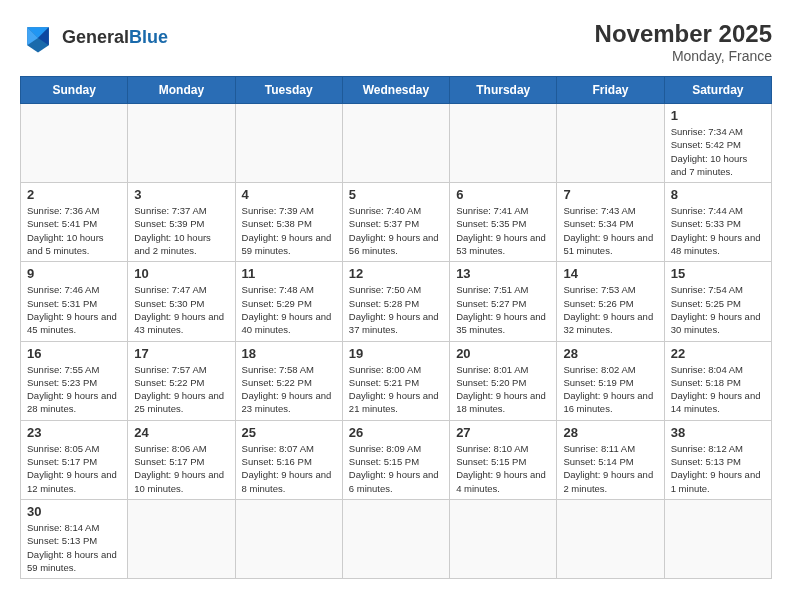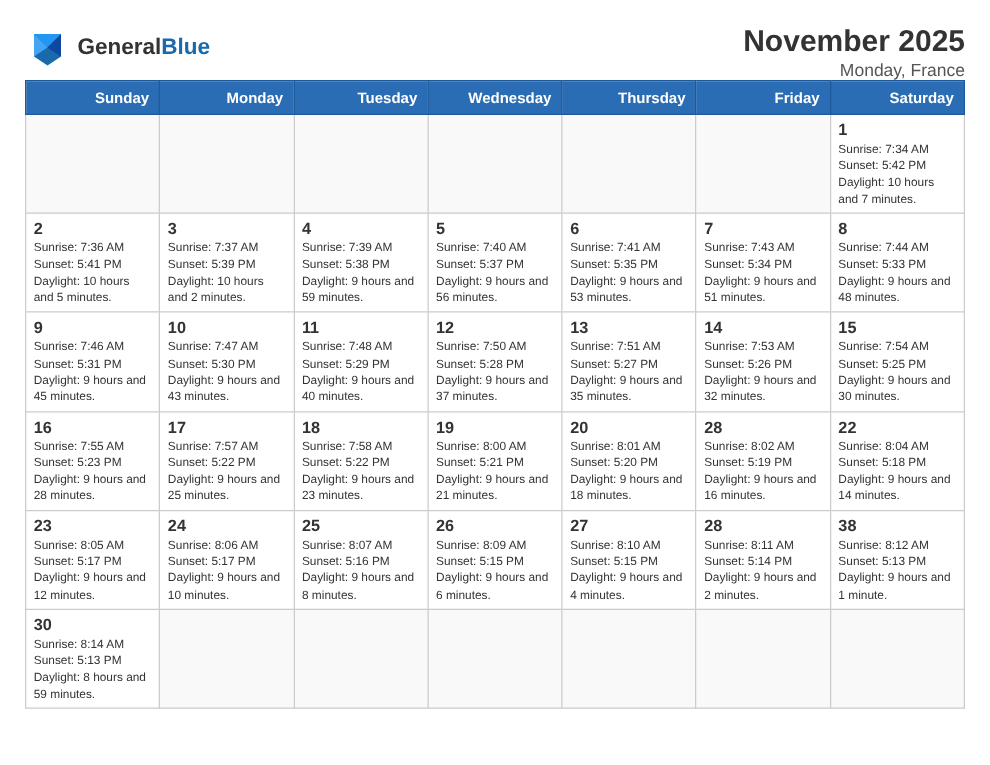--- a/index.html
+++ b/index.html
@@ -7,21 +7,21 @@
       font-family: Arial, sans-serif;
       background: #fff;
       width: 792px;
       min-height: 612px;
       padding: 20px;
     }
     .header {
       display: flex;
       justify-content: space-between;
       align-items: flex-start;
-      margin-bottom: 0;
+      margin-bottom: 12px;
     }
     .logo {
       display: flex;
       align-items: center;
       gap: 6px;
     }
     .logo-text {
       font-size: 18px;
       font-weight: bold;
       color: #333;
@@ -49,21 +49,21 @@
       width: 100%;
       border-collapse: collapse;
       border: 1px solid #ccc;
     }
     .calendar th {
       background-color: #2a6db5;
       color: #fff;
       font-size: 12px;
       font-weight: bold;
       padding: 6px 8px;
-      text-align: right;
+      text-align: center;
       border: 1px solid #1e5a99;
     }
     .calendar td {
       vertical-align: top;
       border: 1px solid #ccc;
       padding: 4px 6px;
       width: 107px;
       min-height: 80px;
       font-size: 10px;
       color: #333;

